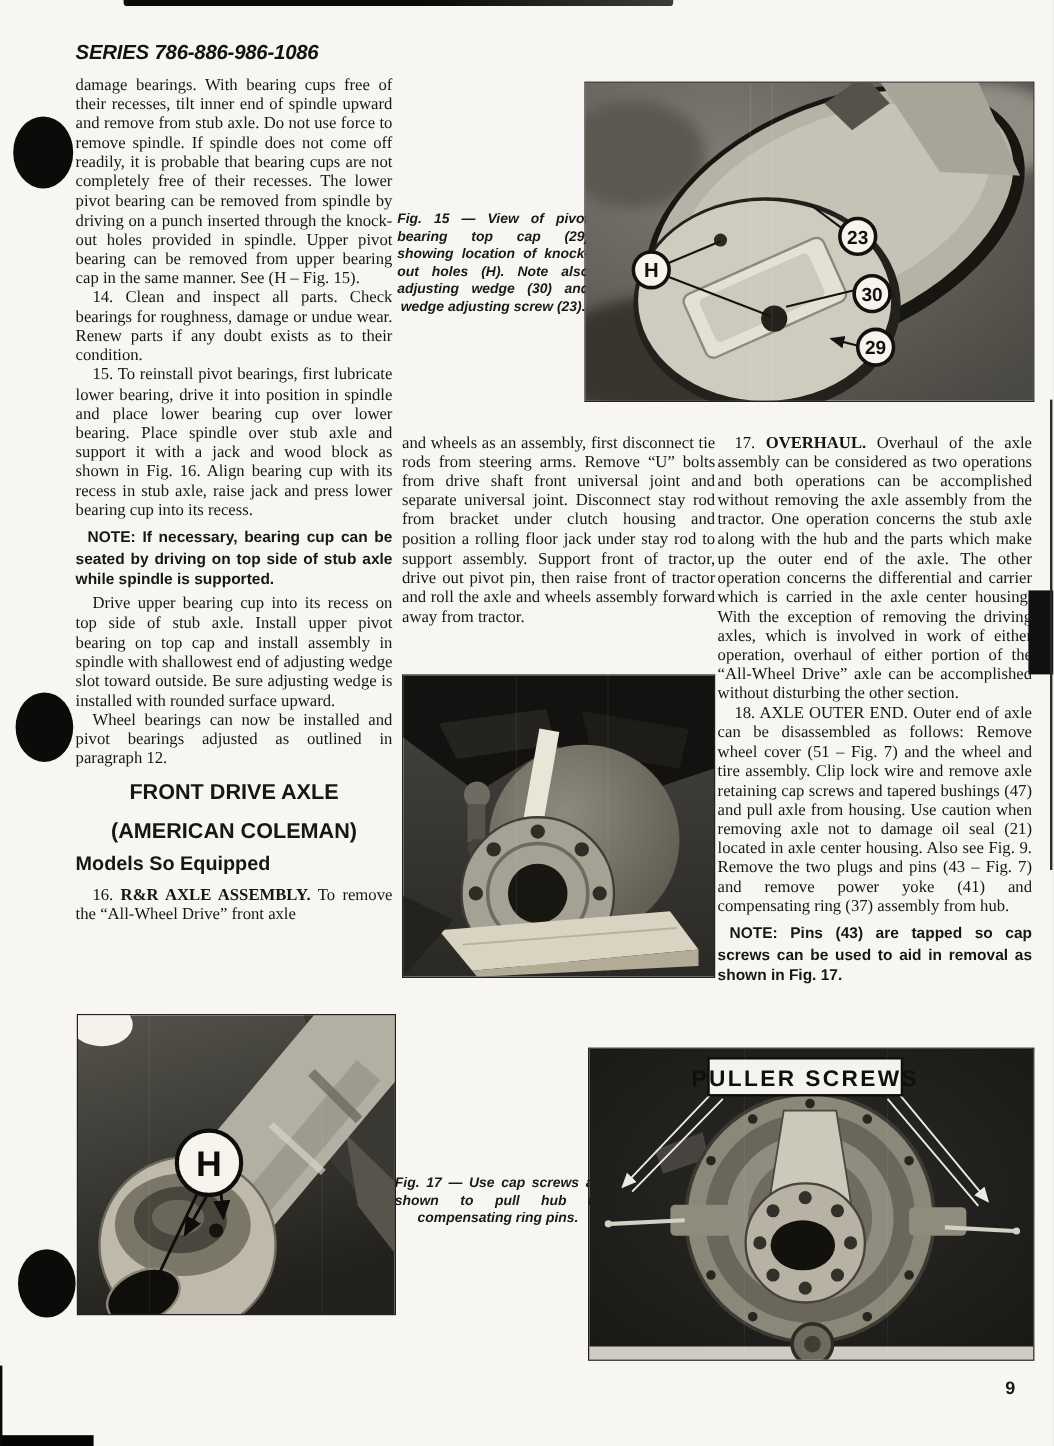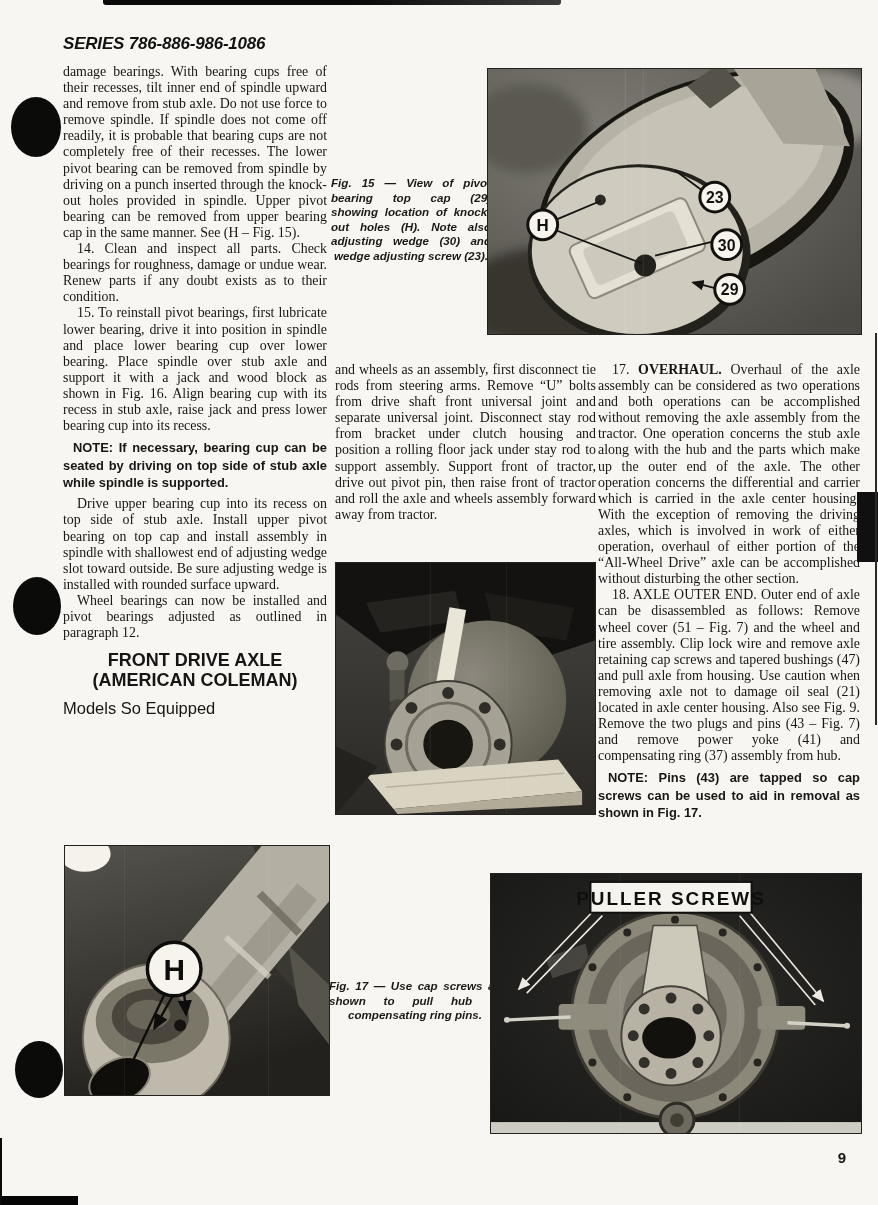--- a/index.html
+++ b/index.html
@@ -13,24 +13,24 @@
   
   .col{position:absolute;text-align:justify;font-size:13.9px;line-height:16.1px;z-index:1;}
   #col1{left:63px;top:64px;width:264px;}
   #col2-text{left:335px;top:362px;width:261px;}
   #col3{left:598px;top:362px;width:262px;}
   .body-p{margin:0;}
   .indent{text-indent:14px;}
   .note{font-family:"Liberation Sans",sans-serif;font-weight:bold;font-size:12.9px;
         line-height:17.4px;margin:5px 0;text-indent:10px;}
   .sec-head{font-family:"Liberation Sans",sans-serif;font-weight:bold;font-size:18px;
-            line-height:20px;text-align:center;margin:9px 0 0 0;text-indent:0;}
+            line-height:20px;text-align:center;margin:9px 0 12px 0;text-indent:0;}
   .sec-head2{font-family:"Liberation Sans",sans-serif;font-weight:bold;font-size:18px;
             line-height:20px;text-align:center;margin:0 0 0 0;text-indent:0;}
-  .sub-head{font-family:"Liberation Sans",sans-serif;font-weight:normal;font-size:16.5px;
+  .sub-head{font-family:"Liberation Sans",sans-serif;font-weight:bold;font-size:16.5px;
             line-height:19px;text-align:left;margin:9px 0 9px 0;text-indent:0;}
   
   .caption{position:absolute;font-family:"Liberation Sans",sans-serif;font-weight:bold;
            font-style:italic;font-size:11.6px;line-height:14.6px;color:#1a1916;z-index:1;}
   #cap15{left:331px;top:176px;width:160px;text-align:justify;text-align-last:center;}
   #cap16{left:324px;top:822px;width:282px;text-align:center;}
   #cap17{left:329px;top:979px;width:172px;text-align:justify;text-align-last:center;}
   #cap14{left:56px;top:1101px;width:284px;text-align:center;}
   
   .photo{position:absolute;z-index:2;border:1px solid #22211e;box-sizing:border-box;}
@@ -65,20 +65,21 @@
   <div id="col1" class="col">
     <p class="body-p">damage bearings. With bearing cups free of their recesses, tilt inner end of spindle upward and remove from stub axle. Do not use force to remove spindle. If spindle does not come off readily, it is probable that bearing cups are not completely free of their recesses. The lower pivot bearing can be removed from spindle by driving on a punch inserted through the knock-out holes provided in spindle. Upper pivot bearing can be removed from upper bearing cap in the same manner. See (H – Fig. 15).</p>
     <p class="body-p indent">14. Clean and inspect all parts. Check bearings for roughness, damage or undue wear. Renew parts if any doubt exists as to their condition.</p>
     <p class="body-p indent">15. To reinstall pivot bearings, first lubricate lower bearing, drive it into position in spindle and place lower bearing cup over lower bearing. Place spindle over stub axle and support it with a jack and wood block as shown in Fig. 16. Align bearing cup with its recess in stub axle, raise jack and press lower bearing cup into its recess.</p>
     <p class="body-p note">NOTE: If necessary, bearing cup can be seated by driving on top side of stub axle while spindle is supported.</p>
     <p class="body-p indent">Drive upper bearing cup into its recess on top side of stub axle. Install upper pivot bearing on top cap and install assembly in spindle with shallowest end of adjusting wedge slot toward outside. Be sure adjusting wedge is installed with rounded surface upward.</p>
     <p class="body-p indent">Wheel bearings can now be installed and pivot bearings adjusted as outlined in paragraph 12.</p>
     <p class="body-p sec-head">FRONT DRIVE AXLE</p>
     <p class="body-p sec-head2">(AMERICAN COLEMAN)</p>
     <p class="body-p sub-head">Models So Equipped</p>
+    <p class="body-p indent"><span>16. </span><b>R&amp;R AXLE ASSEMBLY.</b><span> To remove the “All-Wheel Drive” front axle</span></p>
   </div>
 
   <div id="col2-text" class="col">
     <p class="body-p">and wheels as an assembly, first disconnect tie rods from steering arms. Remove “U” bolts from drive shaft front universal joint and separate universal joint. Disconnect stay rod from bracket under clutch housing and position a rolling floor jack under stay rod to support assembly. Support front of tractor, drive out pivot pin, then raise front of tractor and roll the axle and wheels assembly forward away from tractor.</p>
   </div>
 
   <div id="col3" class="col">
     <p class="body-p indent"><span>17. </span><b>OVERHAUL.</b><span> Overhaul of the axle assembly can be considered as two operations and both operations can be accomplished without removing the axle assembly from the tractor. One operation concerns the stub axle along with the hub and the parts which make up the outer end of the axle. The other operation concerns the differential and carrier which is carried in the axle center housing. With the exception of removing the driving axles, which is involved in work of either operation, overhaul of either portion of the “All-Wheel Drive” axle can be accomplished without disturbing the other section.</span></p>
     <p class="body-p indent">18. AXLE OUTER END. Outer end of axle can be disassembled as follows: Remove wheel cover (51 – Fig. 7) and the wheel and tire assembly. Clip lock wire and remove axle retaining cap screws and tapered bushings (47) and pull axle from housing. Use caution when removing axle not to damage oil seal (21) located in axle center housing. Also see Fig. 9. Remove the two plugs and pins (43 – Fig. 7) and remove power yoke (41) and compensating ring (37) assembly from hub.</p>
     <p class="body-p note">NOTE: Pins (43) are tapped so cap screws can be used to aid in removal as shown in Fig. 17.</p>

